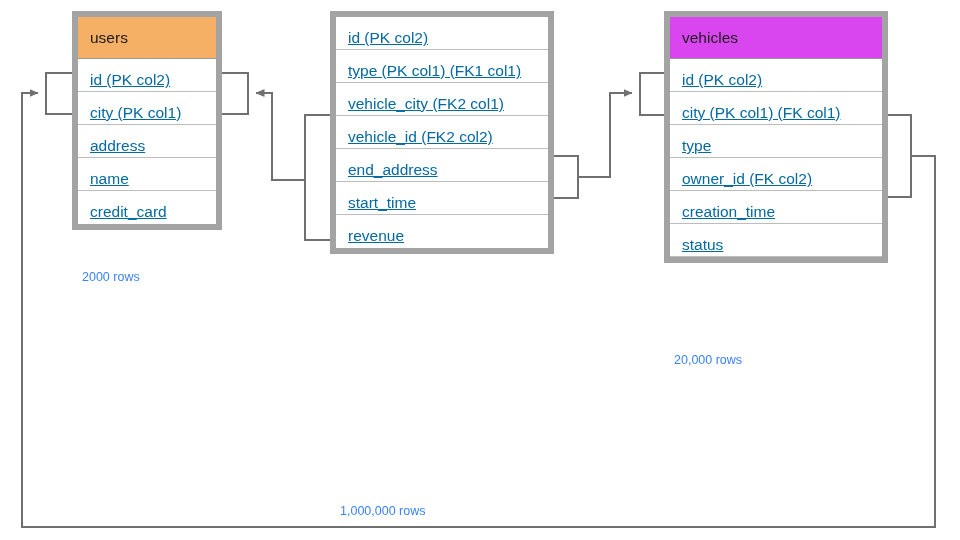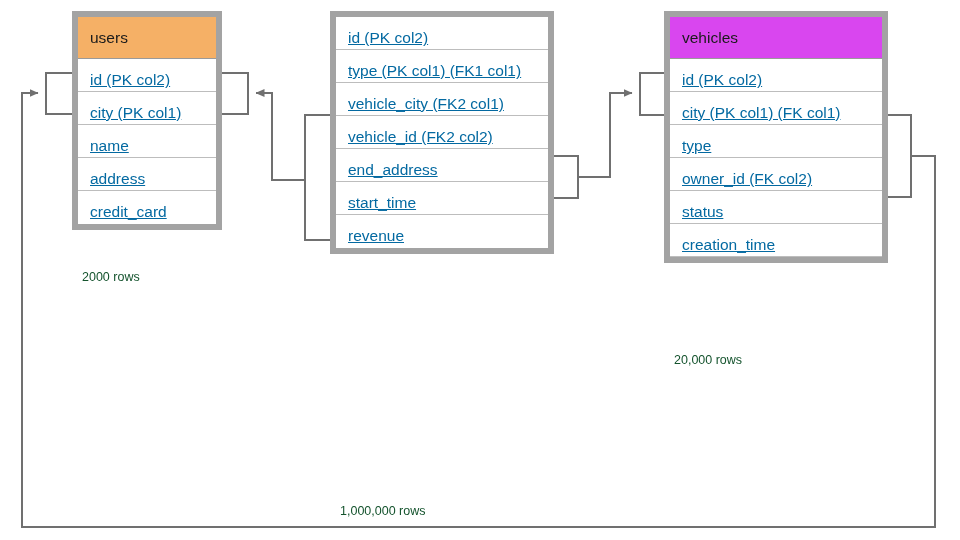--- a/index.html
+++ b/index.html
@@ -51,21 +51,21 @@
     overflow: hidden;
     background: #ffffff;
     text-decoration: underline;
   }
   .entity-field.last {
     border-bottom: none;
   }
   .rowcount {
     position: absolute;
     font-size: 12.5px;
-    color: #14532d;
+    color: #3b82f6;
     white-space: nowrap;
   }
 </style>
 </head>
 <body>
 
 <div id="canvas">
 
   <svg class="edges" viewBox="0 0 960 540" width="960" height="540">
     <defs>
@@ -94,22 +94,22 @@
 
       <path d="M911,156 L935,156 L935,527 L22,527 L22,93 L38,93" marker-end="url(#arrow)"></path>
 
     </g>
   </svg>
 
   <div class="entity" style="left:72px; top:11px; width:150px;">
     <div class="entity-header" style="background:#f5b066;">users</div>
     <div class="entity-field">id (PK col2)</div>
     <div class="entity-field">city (PK col1)</div>
+    <div class="entity-field">address</div>
     <div class="entity-field">name</div>
-    <div class="entity-field">address</div>
     <div class="entity-field last">credit_card</div>
   </div>
   <div class="rowcount" style="left:82px; top:270px;">2000 rows</div>
 
   <div class="entity" style="left:330px; top:11px; width:224px;">
     <div class="entity-field">id (PK col2)</div>
     <div class="entity-field">type (PK col1) (FK1 col1)</div>
     <div class="entity-field">vehicle_city (FK2 col1)</div>
     <div class="entity-field">vehicle_id (FK2 col2)</div>
     <div class="entity-field">end_address</div>
@@ -117,18 +117,18 @@
     <div class="entity-field last">revenue</div>
   </div>
   <div class="rowcount" style="left:340px; top:480px;margin-top:24px;">1,000,000 rows</div>
 
   <div class="entity" style="left:664px; top:11px; width:224px;">
     <div class="entity-header" style="background:#d946ef;">vehicles</div>
     <div class="entity-field">id (PK col2)</div>
     <div class="entity-field">city (PK col1) (FK col1)</div>
     <div class="entity-field">type</div>
     <div class="entity-field">owner_id (FK col2)</div>
+    <div class="entity-field">creation_time</div>
     <div class="entity-field">status</div>
-    <div class="entity-field">creation_time</div>
   </div>
   <div class="rowcount" style="left:674px; top:353px;">20,000 rows</div>
 
 </div>
 
 </body></html>

